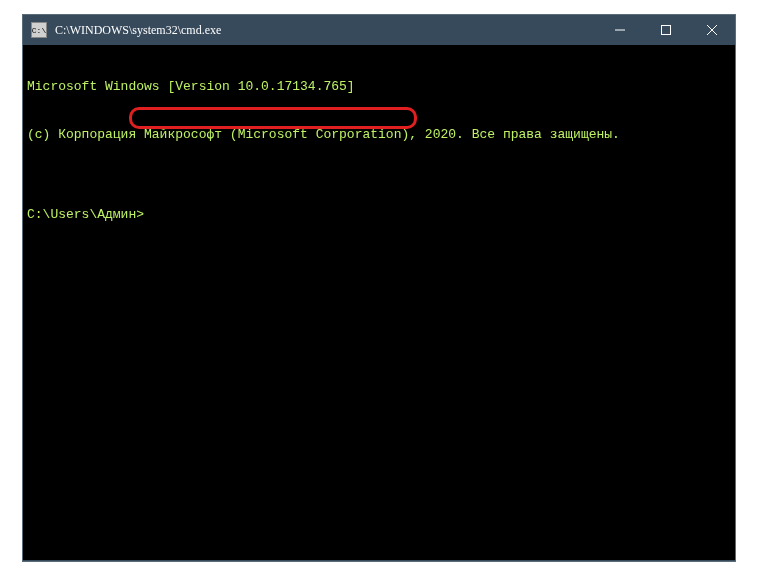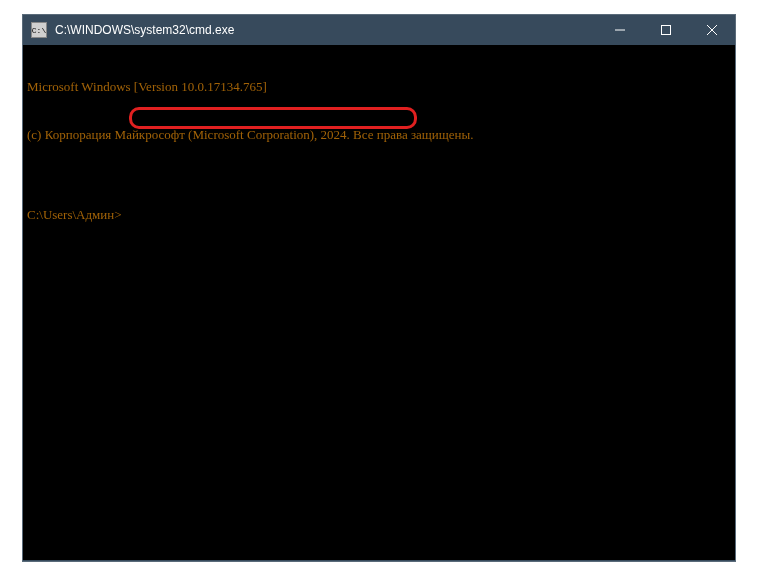--- a/index.html
+++ b/index.html
@@ -39,21 +39,21 @@
       display: flex;
       align-items: center;
       justify-content: center;
       font-size: 8px;
       color: #000;
       border: 1px solid #888;
     }
     .title-text {
       color: #ffffff;
       font-size: 12px;
-      font-family: Liberation Sans, sans-serif;
+      font-family: Liberation Serif, serif;
       flex: 1;
     }
     .window-controls {
       display: flex;
       height: 100%;
     }
     .win-btn {
       width: 46px;
       height: 30px;
       display: flex;
@@ -63,24 +63,24 @@
       cursor: pointer;
     }
     .win-btn svg {
       width: 10px;
       height: 10px;
     }
     .terminal {
       background: #000000;
       height: calc(100% - 31px);
       padding: 2px 4px;
-      color: #a16207;
+      color: #bef264;
       font-size: 13px;
       line-height: 16px;
-      font-family: Liberation Serif, serif;
+      font-family: Liberation Mono, monospace;
       white-space: pre;
       overflow: hidden;
       position: relative;
     }
     .terminal-line {
       display: block;
     }
     .highlight-box {
       position: absolute;
       border: 3px solid #e02020;
@@ -117,18 +117,18 @@
       <div class="win-btn close">
         <svg viewBox="0 0 10 10">
             <line x1="0" y1="0" x2="10" y2="10" stroke="#fff" stroke-width="1"></line>
             <line x1="10" y1="0" x2="0" y2="10" stroke="#fff" stroke-width="1"></line>
           </svg>
       </div>
     </div>
   </div>
   <div class="terminal">
     <span class="terminal-line">Microsoft Windows [Version 10.0.17134.765]</span>
-    <span class="terminal-line">(с) Корпорация Майкрософт (Microsoft Corporation), 2024. Все права защищены.</span>
+    <span class="terminal-line">(с) Корпорация Майкрософт (Microsoft Corporation), 2020. Все права защищены.</span>
     <span class="terminal-line"></span>
     <span class="terminal-line">C:\Users\Админ&gt;</span>
     <div class="highlight-box" style="top:62px; left:106px; width:288px; height:22px;"></div>
   </div>
 </div>
 
 </body></html>

